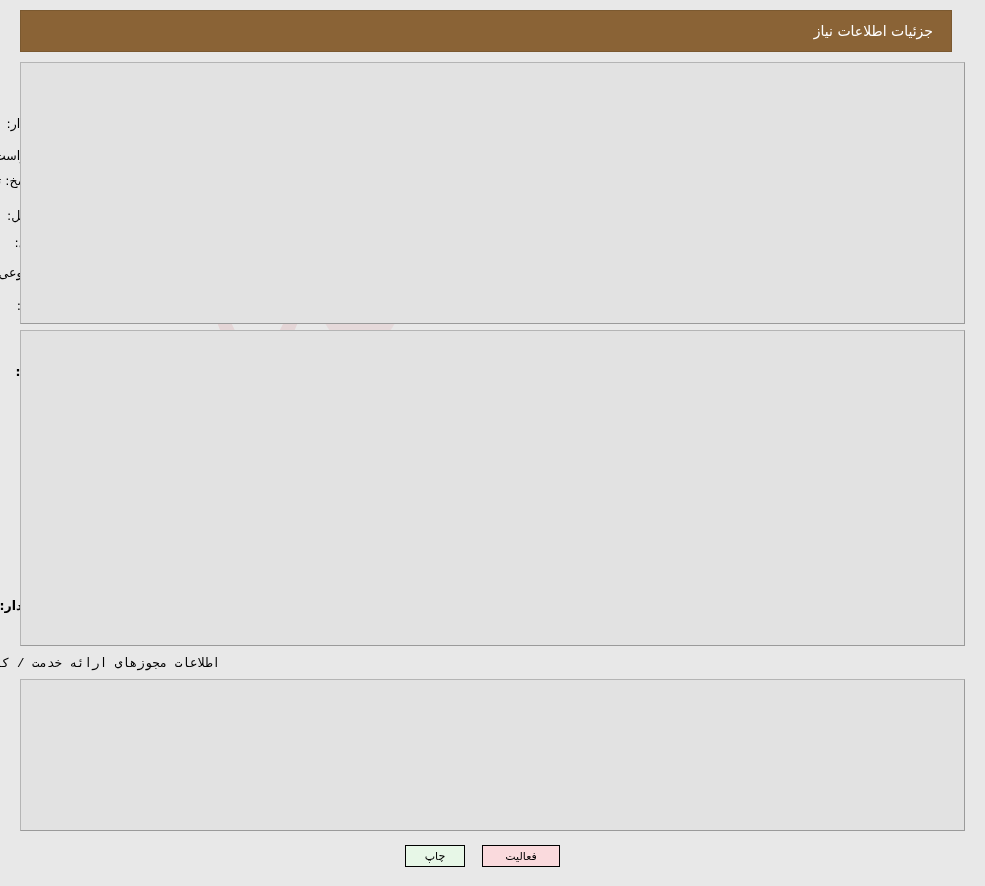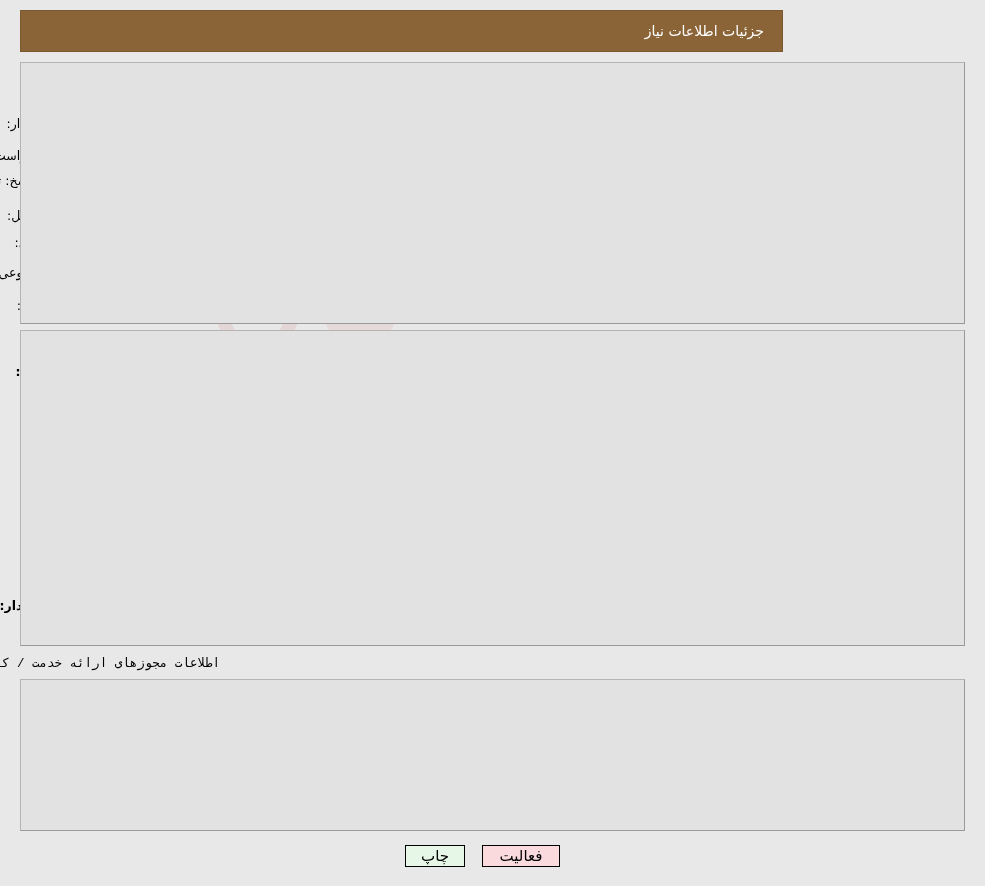--- a/index.html
+++ b/index.html
@@ -16,21 +16,21 @@
   .page { position: relative; width: 985px; height: 886px; background: #e8e8e8; }
 
   
   .watermark {
     position: absolute; left: 0; top: 120px; width: 985px; height: 270px;
     pointer-events: none; z-index: 0; opacity: 1;
   }
 
   
   .title-bar {
-    position: absolute; left: 20px; top: 10px; width: 763px; height: 42px;
+    position: absolute; left: 20px; top: 10px; width: 932px; height: 42px;
     background: #8a6336;
     border: 1px solid #7b5930;
     color: #ffffff;
     display: flex; align-items: center; justify-content: flex-start;
     padding: 0 18px;
     font-size: 14px;
     z-index: 2;
   }
 
   
@@ -153,21 +153,21 @@
     position: absolute;
     border: 1px solid #a8a8a8;
     background: #cfcfcf;
     padding: 1px;
   }
 
   
   .btn {
     position: absolute;
     border: 1px solid #000;
-    font-size: 15px;
+    font-size: 11px;
     display: flex; align-items: center; justify-content: center;
     cursor: pointer;
     color: #000;
     white-space: nowrap;
   }
   .btn-cream { background: #fbfbe8; }
   .btn-pink  { background: #fadadd; }
   .btn-green { background: #e7f7e7; }
 
   

